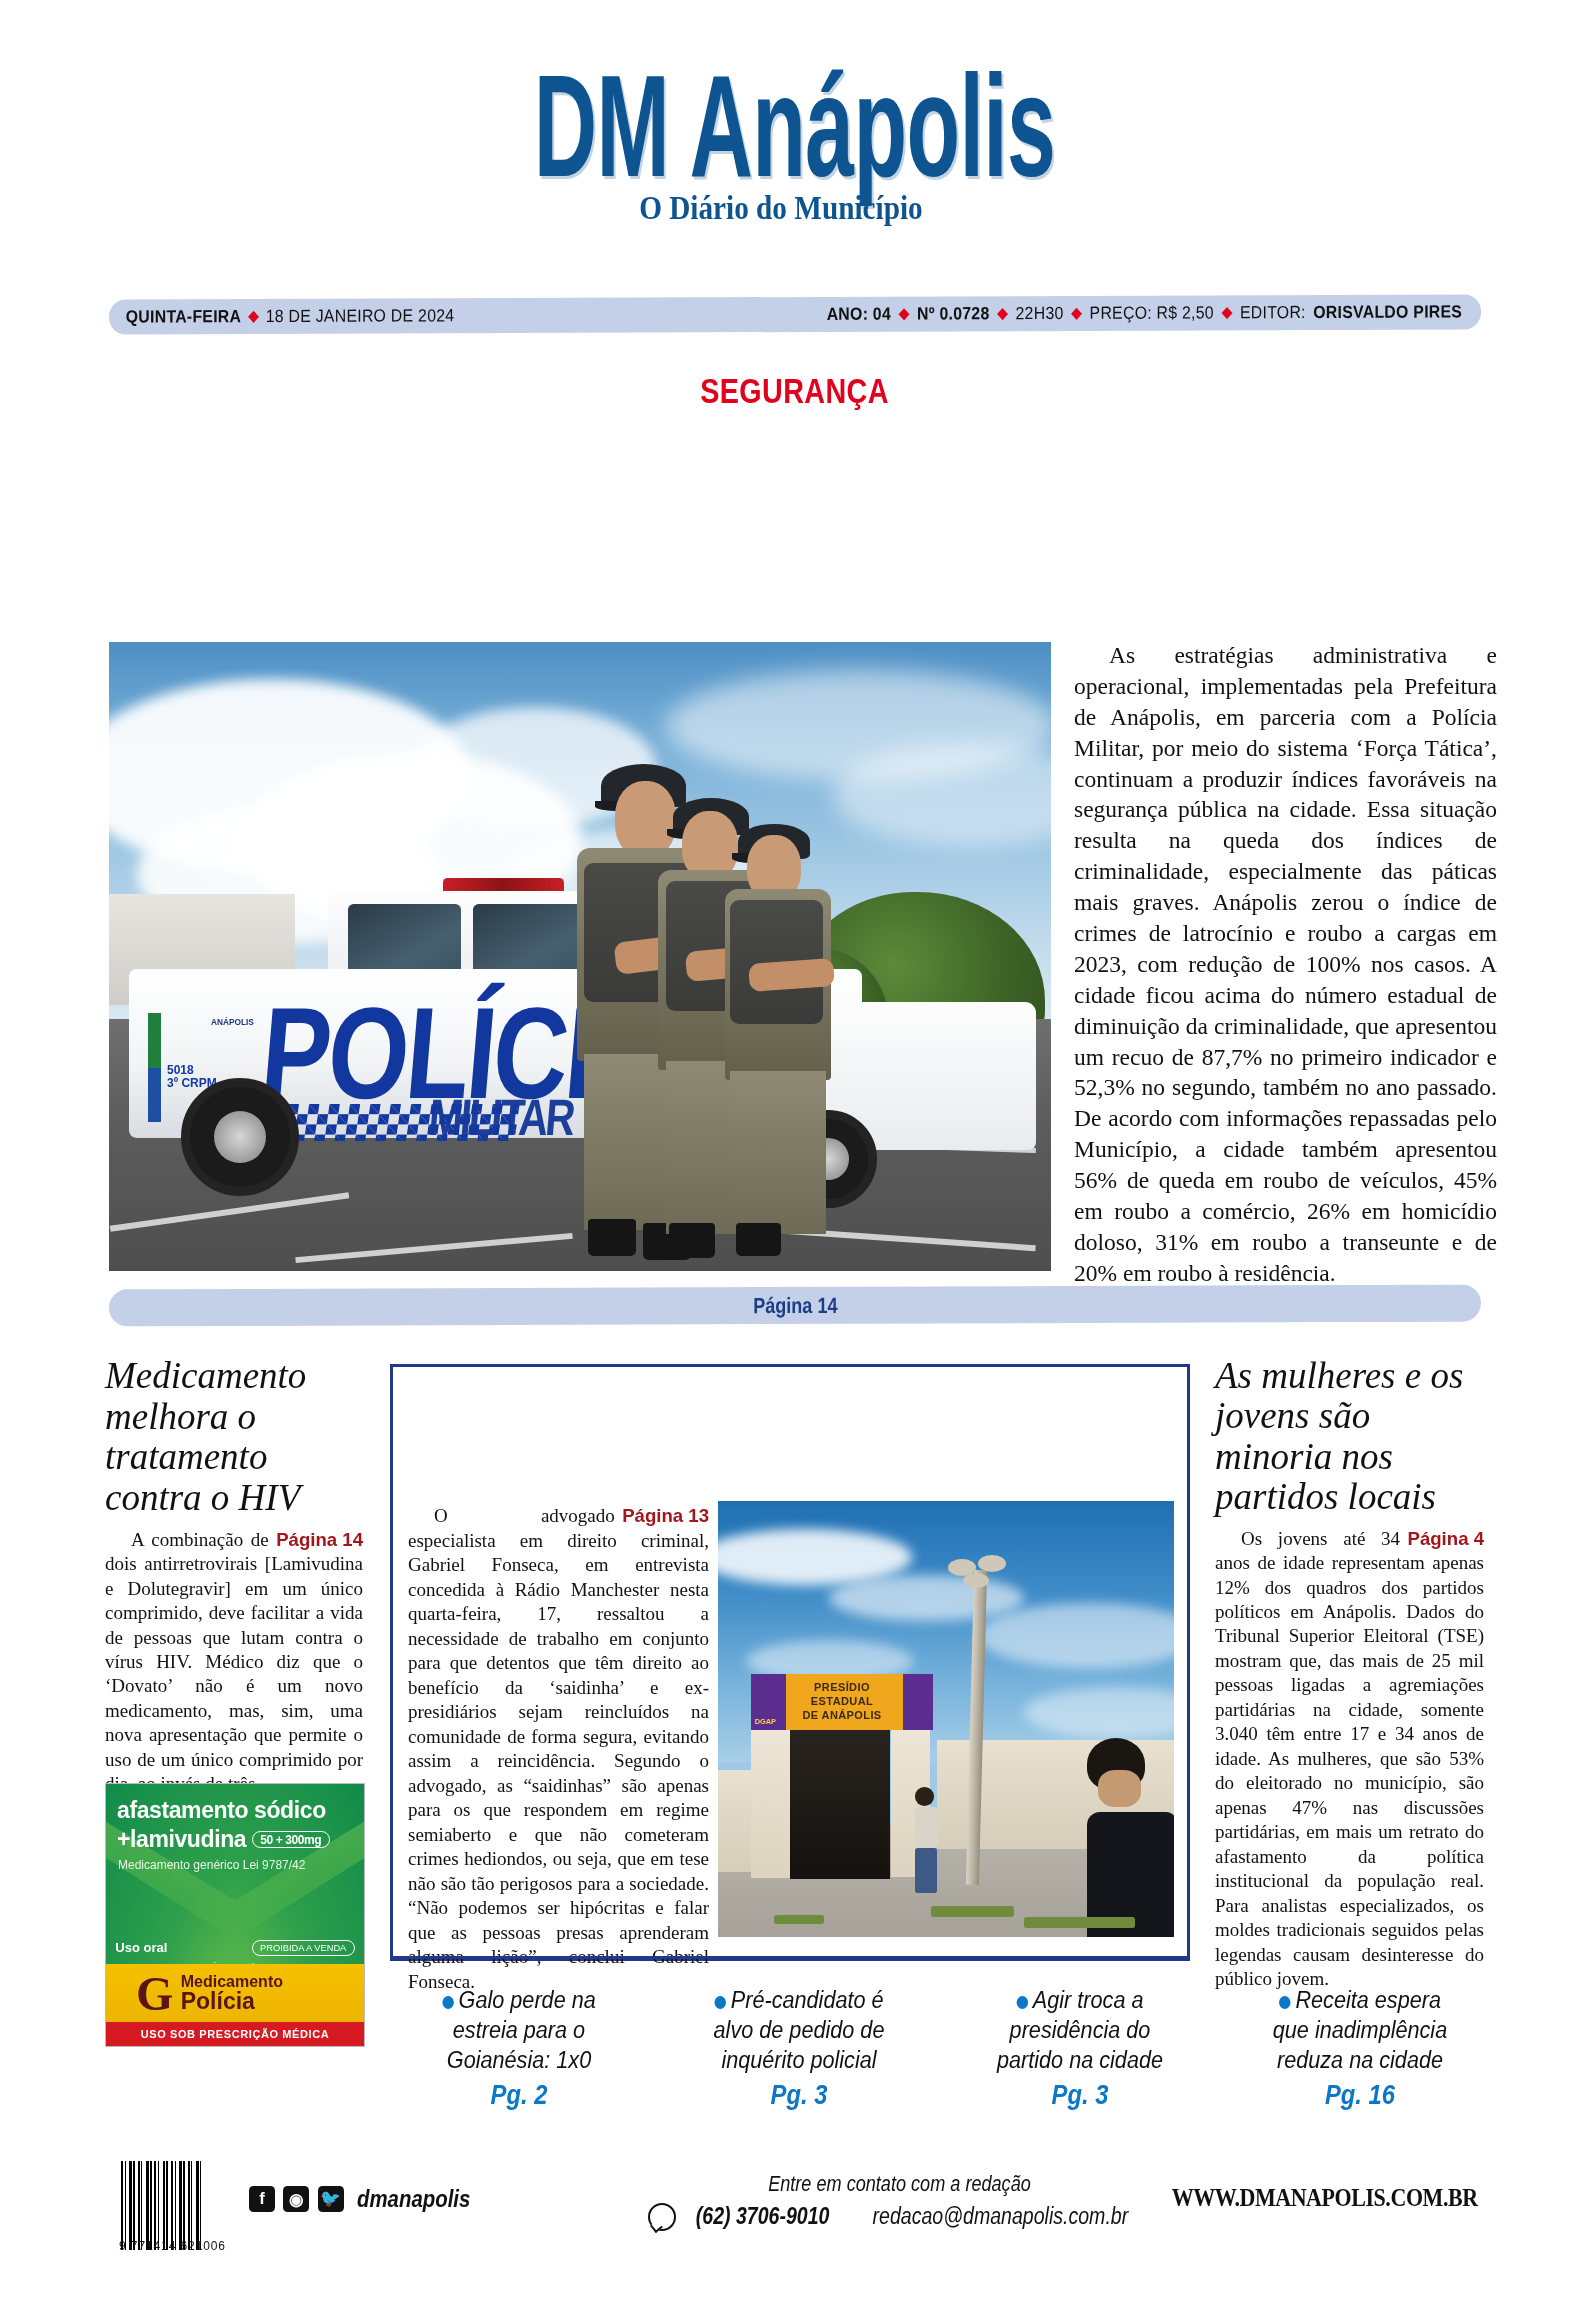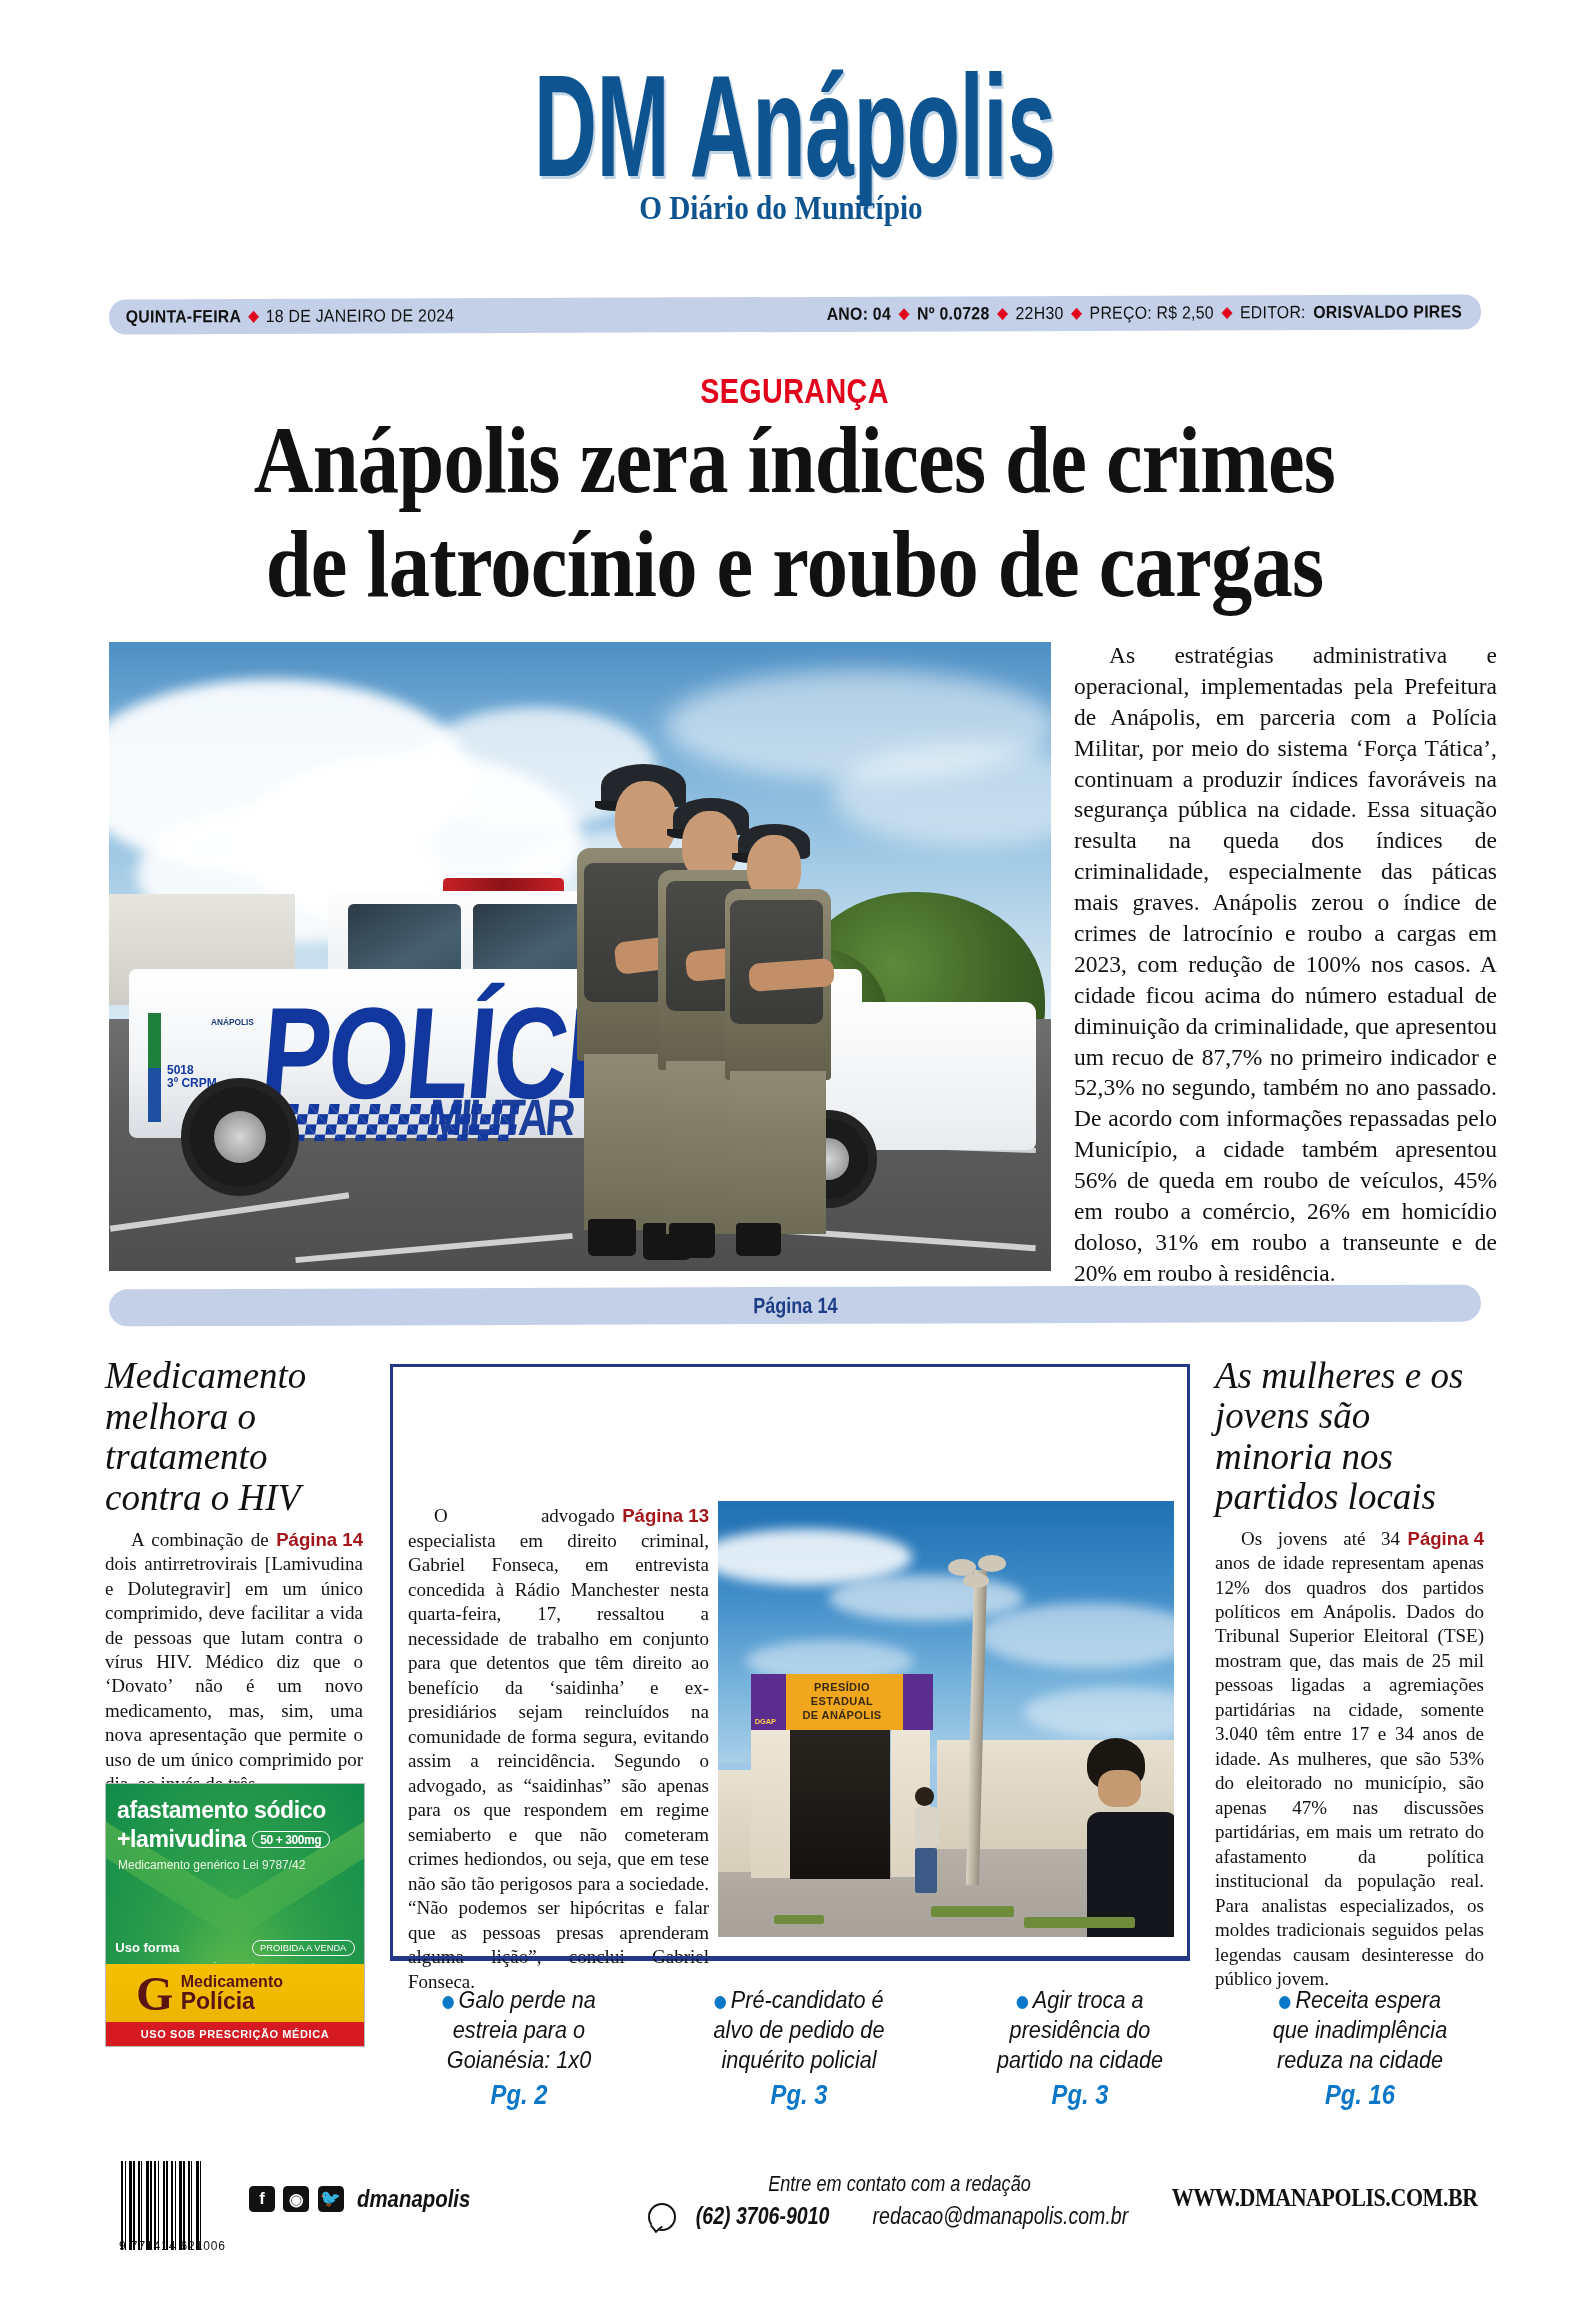--- a/index.html
+++ b/index.html
@@ -664,24 +664,20 @@
       <span class="ib-reg">22H30</span>
       <span class="diamond">◆</span>
       <span class="ib-reg">PREÇO: R$ 2,50</span>
       <span class="diamond">◆</span>
       <span class="ib-reg">EDITOR:</span>
       <span class="ib-bold">ORISVALDO PIRES</span>
     </div>
   </div>
 
   <div class="kicker">SEGURANÇA</div>
-  <div class="headline">
-    <span>Anápolis zera índices de crimes</span>
-    <span>de latrocínio e roubo de cargas</span>
-  </div>
 
   <div class="lead-photo">
     <div class="sky"></div>
     <div class="cloud c1"></div>
     <div class="cloud c2"></div>
     <div class="cloud c3"></div>
     <div class="cloud c4"></div>
     <div class="cloud c5"></div>
     <div class="cloud c6"></div>
     <div class="cloud c7"></div>
@@ -762,21 +758,21 @@
 
   <div class="med-ad">
     <div class="med-green"></div>
     <div class="med-chevron"></div>
     <div class="med-t1">afastamento sódico</div>
     <div class="med-t2">
       <span>+lamivudina</span>
       <span class="med-dose">50 + 300mg</span>
     </div>
     <div class="med-t3">Medicamento genérico Lei 9787/42</div>
-    <div class="med-uso">Uso forma</div>
+    <div class="med-uso">Uso oral</div>
     <div class="med-small">USO ADULTO E PEDIÁTRICO (ACIMA DE 12 ANOS COM PESO MÍNIMO DE 40 KG)</div>
     <div class="med-contem">Contém 30 comprimidos revestidos</div>
     <div class="med-proibida">PROIBIDA A VENDA</div>
     <div class="med-136">
       <span class="lbl">DISQUE SAÚDE</span>
       <span class="num">136</span>
     </div>
     <div class="med-yellow">
       <span class="med-G">G</span>
       <span class="med-gen">

